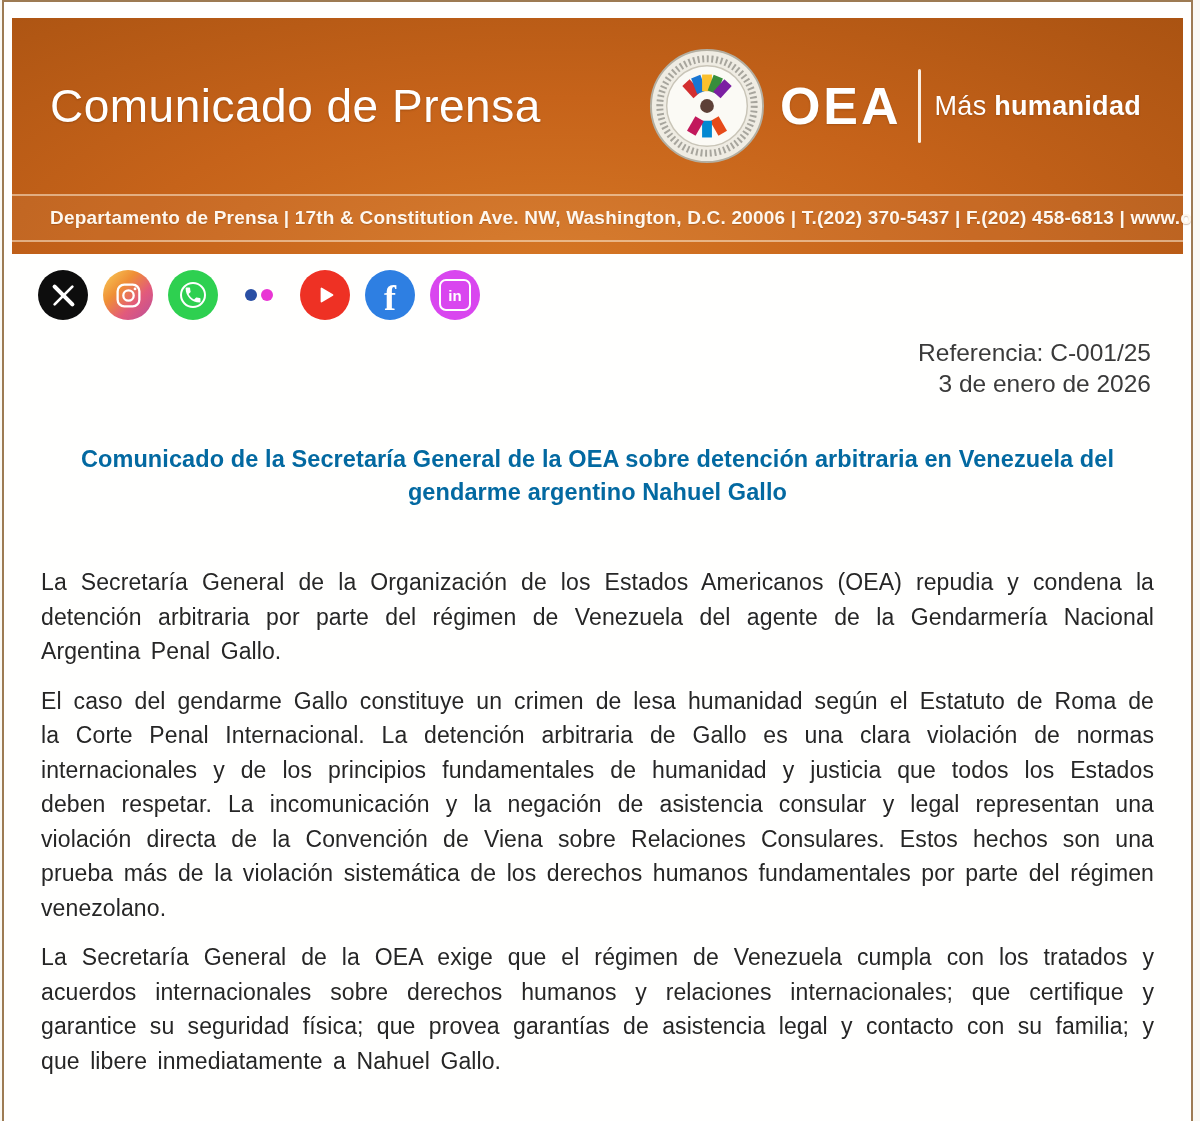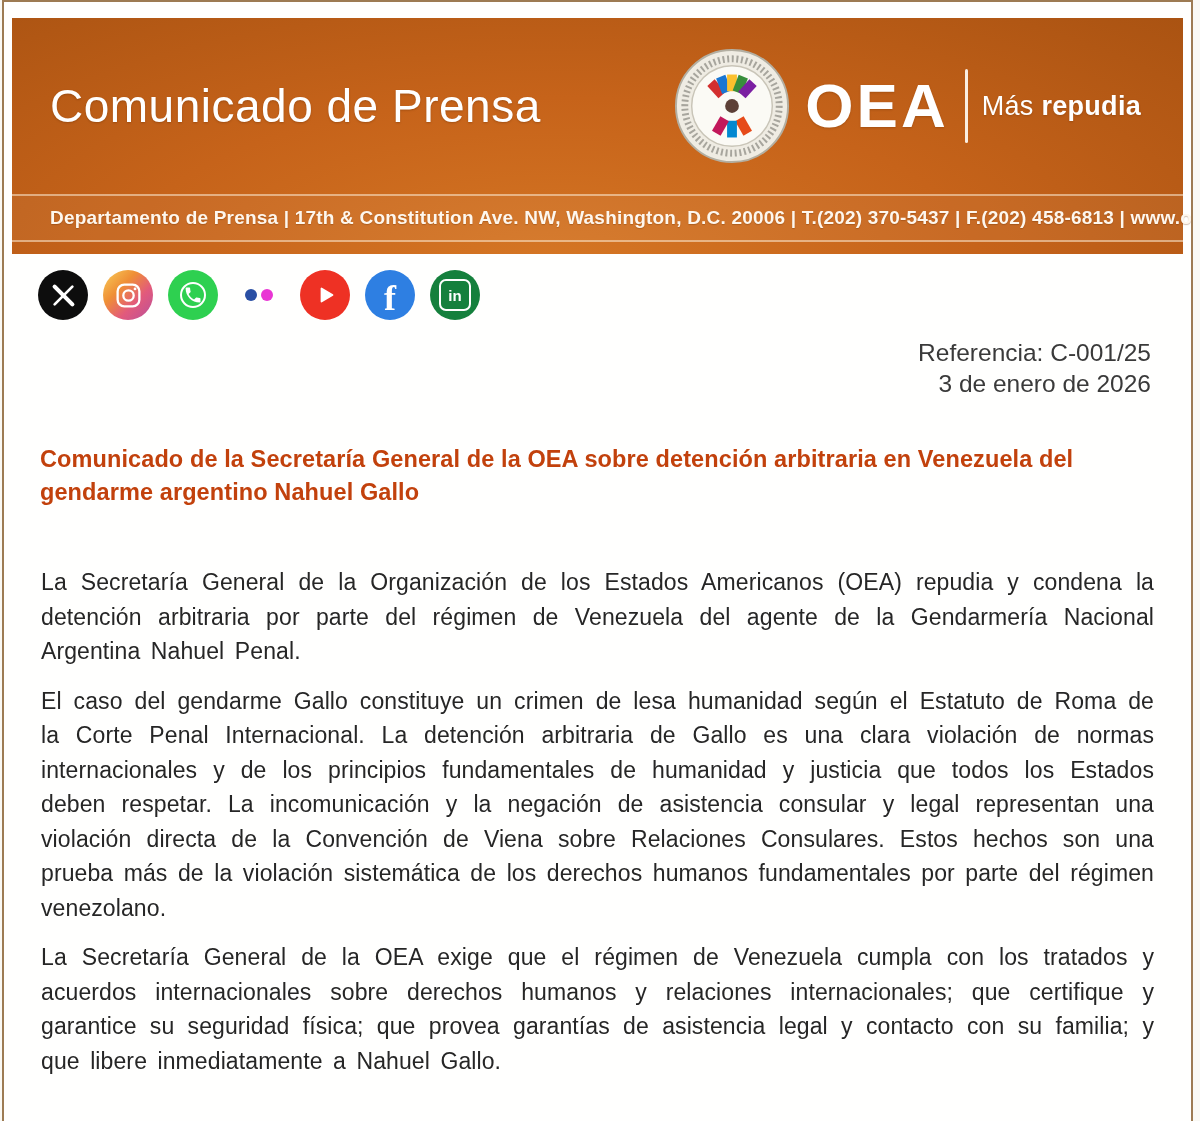--- a/index.html
+++ b/index.html
@@ -34,21 +34,21 @@
     font-size:46px;font-weight:400;letter-spacing:.5px;
     text-shadow:0 1px 2px rgba(96,42,0,.35);
     white-space:nowrap;
   }
   .brand{
     display:flex;align-items:center;
     margin-right:42px;
   }
   .seal{flex:0 0 auto;margin-right:14px;}
   .oea-word{
-    font-size:62px;font-weight:700;letter-spacing:3px;line-height:1;
+    font-size:52px;font-weight:700;letter-spacing:3px;line-height:1;
     text-shadow:0 1px 2px rgba(96,42,0,.3);
   }
   .brand-divider{
     width:3px;height:74px;background:#fdf6ec;opacity:.95;
     margin:0 14px 0 16px;border-radius:2px;
   }
   .tagline{
     font-size:27px;line-height:32px;letter-spacing:.3px;
     text-shadow:0 1px 2px rgba(96,42,0,.3);
     white-space:nowrap;
@@ -74,21 +74,21 @@
   .sicon{
     width:50px;height:50px;border-radius:50%;
     display:flex;align-items:center;justify-content:center;
     cursor:pointer;flex:0 0 auto;
   }
   .sicon-x{background:#0d0d0d;}
   .sicon-instagram{background:linear-gradient(135deg,#f8ce5a 0%,#ef8f35 35%,#e25a7c 65%,#b9509b 100%);}
   .sicon-whatsapp{background:#2ed050;}
   .sicon-youtube{background:#ee3124;}
   .sicon-facebook{background:#2e7fe2;}
-  .sicon-linkedin{background:#15803d;}
+  .sicon-linkedin{background:#d946ef;}
   .flickr-wrap{
     width:52px;height:50px;border-radius:0;background:transparent;
     display:flex;align-items:center;justify-content:center;gap:4px;
     cursor:pointer;flex:0 0 auto;
   }
   .flickr-dot{width:12px;height:12px;border-radius:50%;display:block;}
   .flickr-dot.blue{background:#2a4fa4;}
   .flickr-dot.pink{background:#e935d4;}
   .fb-glyph{color:#fff;font-size:36px;font-weight:700;line-height:1;margin-top:6px;font-family:"Liberation Serif","DejaVu Serif",serif;}
   .li-box{
@@ -99,21 +99,21 @@
   
   .meta{
     margin:16px 34px 0 0;
     text-align:right;
     font-size:24.5px;line-height:31px;color:#3a3a3a;
   }
   
   .headline{
     margin:44px 30px 0 30px;
     font-size:23.5px;font-weight:700;line-height:33px;
-    color:#c2410c;letter-spacing:.1px;
+    color:#0369a1;letter-spacing:.1px;text-align:center;
   }
   .body-text p{
     margin:15px 31px 0 31px;
     font-size:23px;line-height:34.5px;
     text-align:justify;
     color:#262626;
     word-spacing:4px;letter-spacing:.1px;
   }
   .body-text p.first{margin-top:56px;}
 </style>
@@ -140,21 +140,21 @@
             <rect x="55" y="75" width="10" height="17" fill="#e64a19" transform="rotate(-30 60 60)"></rect>
             <rect x="55" y="75" width="10" height="17" fill="#0288d1"></rect>
             <rect x="55" y="75" width="10" height="17" fill="#c2185b" transform="rotate(30 60 60)"></rect>
             <circle cx="60" cy="60" r="7" fill="#5d4037"></circle>
           </g>
         </svg>
         <div class="oea-word">OEA</div>
         <div class="brand-divider"></div>
         <div class="tagline">
           <div>
-            <span class="tag-light">Más </span><span class="tag-bold">repudia</span>
+            <span class="tag-light">Más </span><span class="tag-bold">humanidad</span>
           </div>
         </div>
       </div>
     </div>
 
     <div class="banner-strip">Departamento de Prensa | 17th &amp; Constitution Ave. NW, Washington, D.C. 20006 | T.(202) 370-5437 | F.(202) 458-6813 | www.oas.org</div>
     <div class="banner-foot"></div>
   </div>
 
   <div class="social-row">
@@ -197,18 +197,18 @@
   </div>
 
   <div class="meta">
     <div>Referencia: C-001/25</div>
     <div>3 de enero de 2026</div>
   </div>
 
   <h1 class="headline">Comunicado de la Secretaría General de la OEA sobre detención arbitraria en Venezuela del gendarme argentino Nahuel Gallo</h1>
 
   <div class="body-text">
-    <p class="first">La Secretaría General de la Organización de los Estados Americanos (OEA) repudia y condena la detención arbitraria por parte del régimen de Venezuela del agente de la Gendarmería Nacional Argentina Nahuel Penal.</p>
+    <p class="first">La Secretaría General de la Organización de los Estados Americanos (OEA) repudia y condena la detención arbitraria por parte del régimen de Venezuela del agente de la Gendarmería Nacional Argentina Penal Gallo.</p>
     <p>El caso del gendarme Gallo constituye un crimen de lesa humanidad según el Estatuto de Roma de la Corte Penal Internacional. La detención arbitraria de Gallo es una clara violación de normas internacionales y de los principios fundamentales de humanidad y justicia que todos los Estados deben respetar. La incomunicación y la negación de asistencia consular y legal representan una violación directa de la Convención de Viena sobre Relaciones Consulares. Estos hechos son una prueba más de la violación sistemática de los derechos humanos fundamentales por parte del régimen venezolano.</p>
     <p>La Secretaría General de la OEA exige que el régimen de Venezuela cumpla con los tratados y acuerdos internacionales sobre derechos humanos y relaciones internacionales; que certifique y garantice su seguridad física; que provea garantías de asistencia legal y contacto con su familia; y que libere inmediatamente a Nahuel Gallo.</p>
   </div>
 
 </div>
 
 </body></html>

